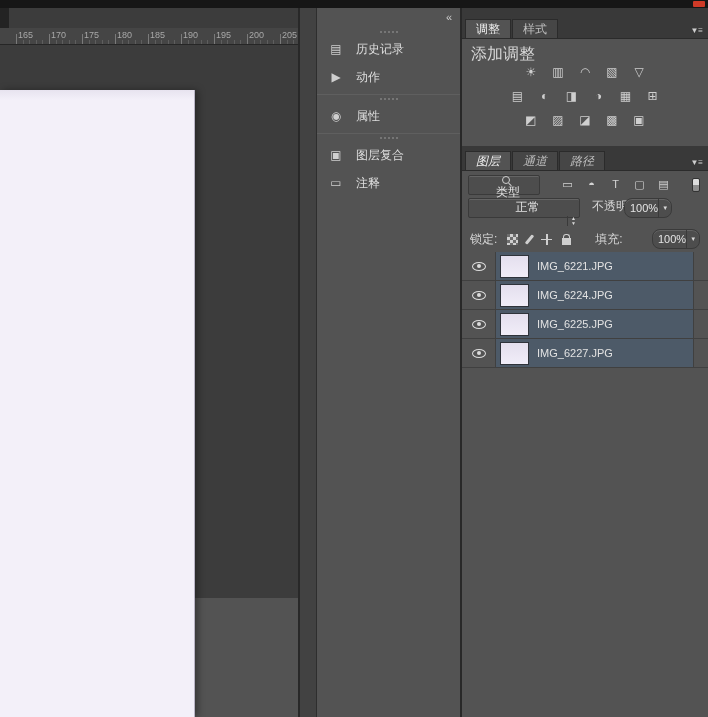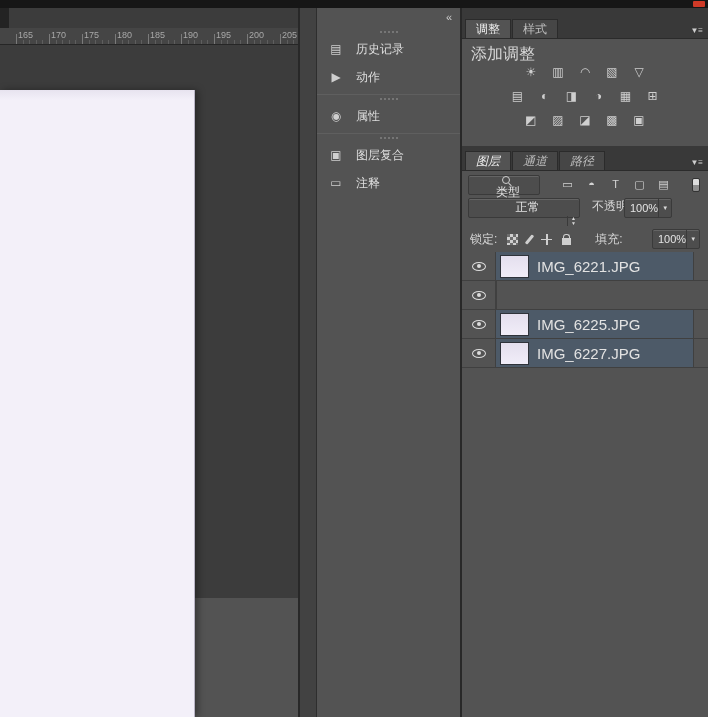--- a/index.html
+++ b/index.html
@@ -71,21 +71,21 @@
   .mag::after { content:""; position:absolute; width:4px; height:1px; background:#cfcfcf; left:5px; top:7px; transform:rotate(45deg); }
   .ftype-icons { display:flex; gap:5px; margin-left:18px; }
   .ftype { width:19px; height:17px; line-height:17px; text-align:center; font-size:11px; color:#d3d3d3; cursor:pointer; }
   .ftoggle { margin-left:auto; width:8px; height:14px; border:1px solid #333; border-radius:2px;
     background:linear-gradient(180deg,#dcdcdc 0 50%,#8d8d8d 50%); cursor:pointer; }
 
   .blend-row { position:absolute; left:0; top:27px; width:218px; height:28px; display:flex; padding:0 8px 0 6px; }
   .blend-combo { width:112px; padding-left:7px; }
   .small-label { font-size:12px; color:#d6d6d6; }
   .op-label { margin-left:12px; }
-  .dropdown { display:flex; align-items:center; background:#4d4d4d; border:1px solid #3a3a3a; border-radius:2px;
+  .dropdown { display:flex; align-items:center; background:#4d4d4d; border:1px solid #3a3a3a; border-radius:8px;
     box-shadow:inset 0 1px 0 rgba(255,255,255,0.13); height:20px; width:48px; color:#e4e4e4; font-size:11px; cursor:pointer; }
   .dd-val { padding-left:5px; }
   .dd-arrow { margin-left:auto; padding:0 3px; font-size:6px; color:#d8d8d8; border-left:1px solid #3a3a3a; height:100%; display:flex; align-items:center; }
   .row-dd { position:absolute; right:8px; }
 
   .lock-row { position:absolute; left:0; top:55px; width:246px; height:26px; display:flex; align-items:center; padding:0 8px; }
   .lock-icons { display:flex; align-items:center; gap:10px; margin-left:10px; }
   .checker { width:11px; height:11px; cursor:pointer;
     background:linear-gradient(45deg,#cfcfcf 25%,transparent 25%,transparent 75%,#cfcfcf 75%),
                linear-gradient(45deg,#cfcfcf 25%,#6e6e6e 25%,#6e6e6e 75%,#cfcfcf 75%);
@@ -98,21 +98,21 @@
   .lock::before { content:""; position:absolute; left:1px; top:-4px; width:5px; height:4px; border:1.5px solid #cfcfcf; border-bottom:none; border-radius:3px 3px 0 0; }
   .fill-label { margin-left:24px; }
 
   .layer-list { position:absolute; left:0; top:81px; width:246px; }
   .layer-row { height:29px; display:flex; align-items:stretch; border-bottom:1px solid #404040; cursor:pointer; }
   .eye-cell { width:34px; background:#535353; border-right:1px solid #404040; display:flex; align-items:center; justify-content:center; }
   .eye { width:14px; height:9px; border:1px solid #dcdcdc; border-radius:50%; position:relative; }
   .eye::after { content:""; position:absolute; left:50%; top:50%; width:4px; height:4px; margin:-2px 0 0 -2px; background:#dcdcdc; border-radius:50%; }
   .sel-cell { flex:1; background:#4d5a68; display:flex; align-items:center; }
   .thumb { width:27px; height:21px; margin-left:5px; background:linear-gradient(180deg,#e4dfee,#f1edf8); box-shadow:0 0 0 1px #2f333a; }
-  .lname { margin-left:9px; font-size:15px; color:#e2e2e2; }
+  .lname { margin-left:9px; font-size:11px; color:#e2e2e2; }
   .right-strip { width:15px; background:#535353; border-left:1px solid #404040; }
 </style>
 </head>
 <body>
 
 <div id="app">
 
   <div class="topbar">
     <div class="close-box"></div>
   </div>
@@ -284,20 +284,24 @@
           <div class="sel-cell">
             <span class="thumb"></span>
             <span class="lname">IMG_6221.JPG</span>
           </div>
           <div class="right-strip"></div>
         </div>
         <div class="layer-row">
           <div class="eye-cell">
               <span class="eye"></span>
             </div>
+          <div class="sel-cell">
+            <span class="thumb"></span>
+            <span class="lname">IMG_6224.JPG</span>
+          </div>
           <div class="right-strip"></div>
         </div>
         <div class="layer-row">
           <div class="eye-cell">
               <span class="eye"></span>
             </div>
           <div class="sel-cell">
             <span class="thumb"></span>
             <span class="lname">IMG_6225.JPG</span>
           </div>

